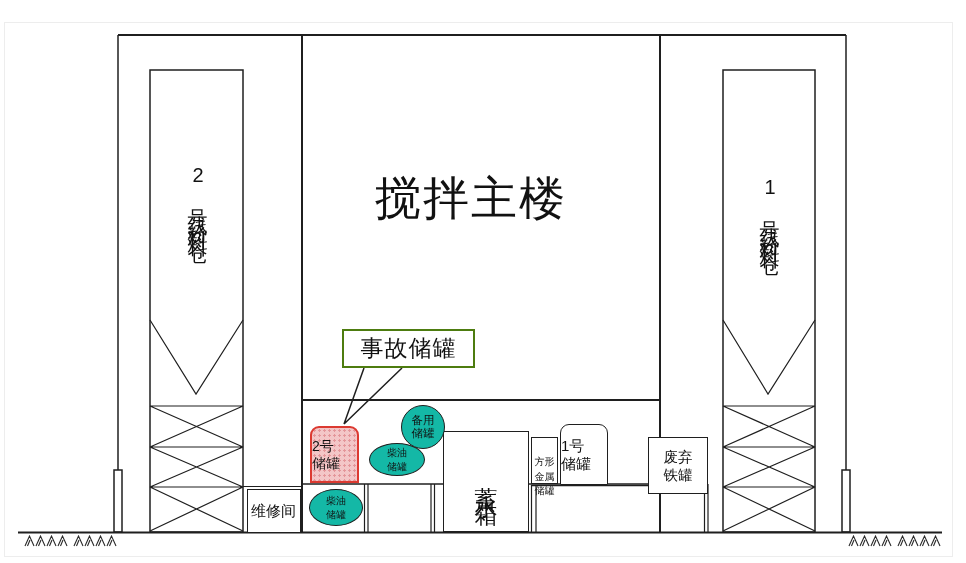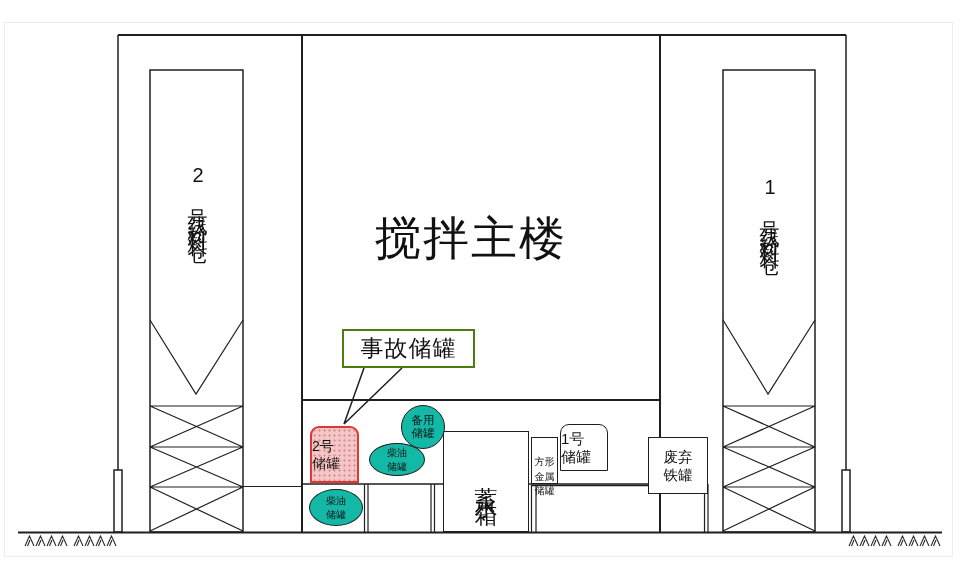--- a/index.html
+++ b/index.html
@@ -5,21 +5,21 @@
   html,body{margin:0;padding:0;background:#fff;}
   #canvas{
     position:relative;width:966px;height:563px;background:#ffffff;overflow:hidden;
     font-family:"Liberation Sans",sans-serif;color:#111;
   }
   #frame{position:absolute;left:4px;top:22px;width:947px;height:533px;border:1px solid #ededed;}
   svg{position:absolute;left:0;top:0;z-index:1;}
   .lbl{position:absolute;z-index:3;text-align:center;color:#111;}
   .vert{writing-mode:vertical-rl;text-orientation:upright;}
   .silo-label{font-size:20px;line-height:22px;letter-spacing:7px;z-index:3;}
-  .main-label{font-size:46px;letter-spacing:2px;font-weight:400;margin-top:40px;}
+  .main-label{font-size:46px;letter-spacing:2px;font-weight:400;}
   .callout-box{
     position:absolute;z-index:4;background:#fff;border:2px solid #4d7c0f;
     font-size:23px;display:flex;align-items:center;justify-content:center;letter-spacing:1px;
   }
   .box{position:absolute;z-index:2;background:#fff;border:1.5px solid #1f1f1f;box-sizing:border-box;}
   .tank{border-radius:9px 9px 0 0;display:flex;flex-direction:column;justify-content:center;}
   .round{border-radius:50%;display:flex;flex-direction:column;justify-content:center;text-align:center;background:#14b8a6;}
   .two-line span{display:block;}
   #accident-tank{
     z-index:3;
@@ -124,34 +124,37 @@
   </div>
 
   <div class="box" id="square-metal-tank" style="left:531px;top:437px;width:27px;height:47px;border-width:1px;">
     <div class="two-line">
       <span>方形</span>
       <span>金属</span>
       <span>储罐</span>
     </div>
   </div>
 
-  <div class="box tank" id="tank-no1" style="left:560px;top:424px;width:48px;height:47px;">
+  <div class="box tank" id="tank-no1" style="left:560px;top:424px;width:48px;height:61px;">
     <div class="two-line">
       <span>1号</span>
       <span>储罐</span>
     </div>
   </div>
 
   <div class="box" id="scrap-tank" style="left:648px;top:437px;width:60px;height:57px;">
     <div class="two-line">
       <span>废弃</span>
       <span>铁罐</span>
     </div>
   </div>
 
+  <div class="box" id="repair-room" style="left:246.5px;top:489px;width:54px;height:43px;">
+    <span>维修间</span>
+  </div>
 
 
   <div class="box tank" id="accident-tank" style="left:310px;top:426px;width:49px;height:57px;">
     <div class="two-line">
       <span>2号</span>
       <span>储罐</span>
     </div>
   </div>
 
   <div class="box round diesel" style="left:369px;top:443px;width:56px;height:33px;">

